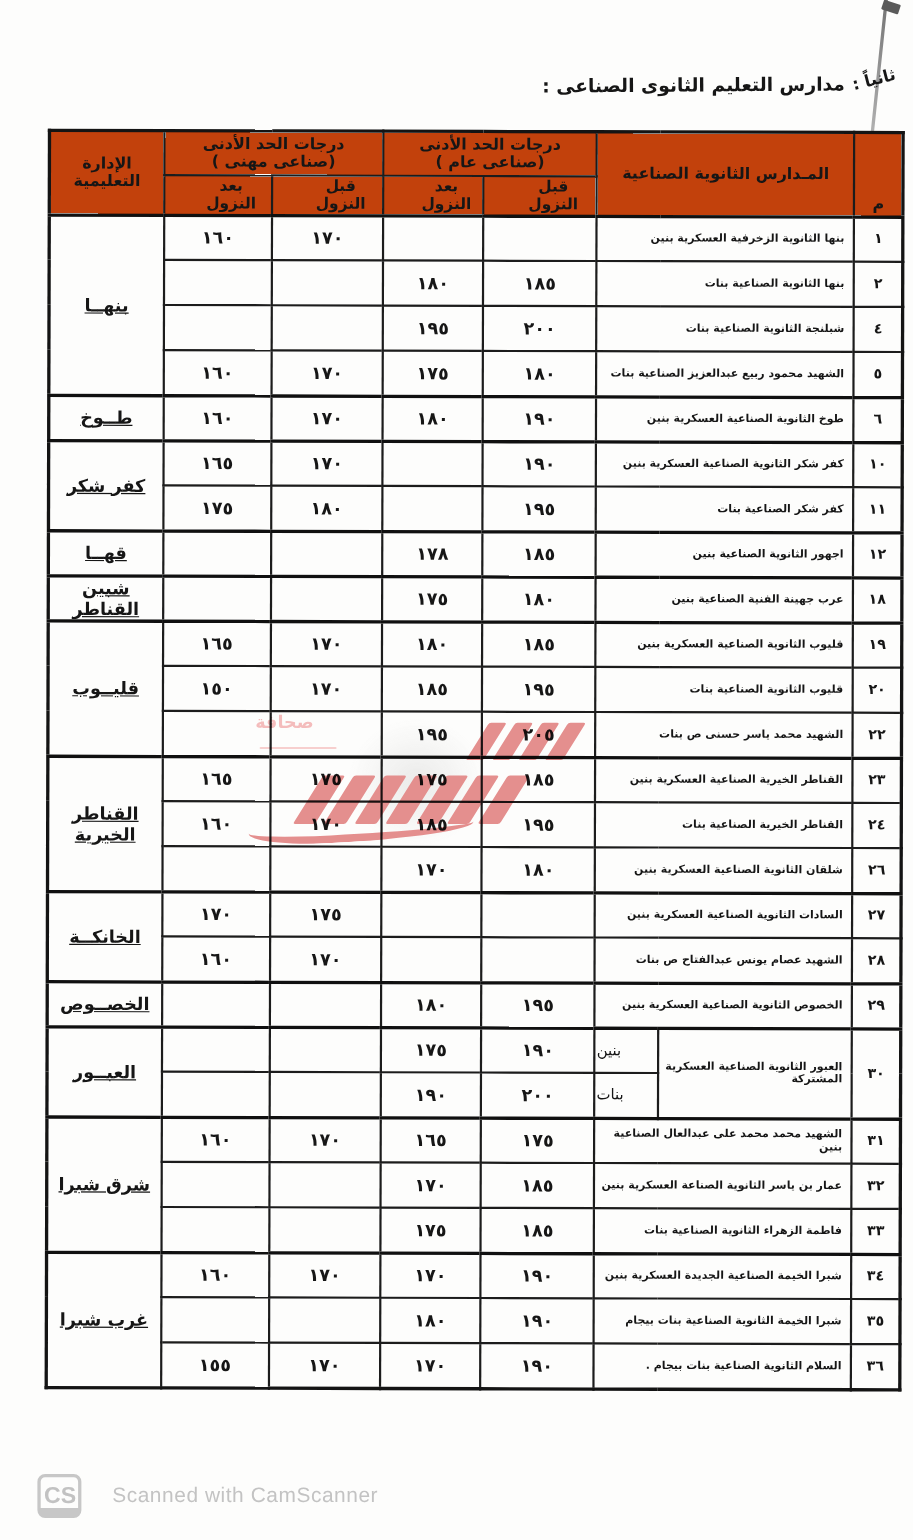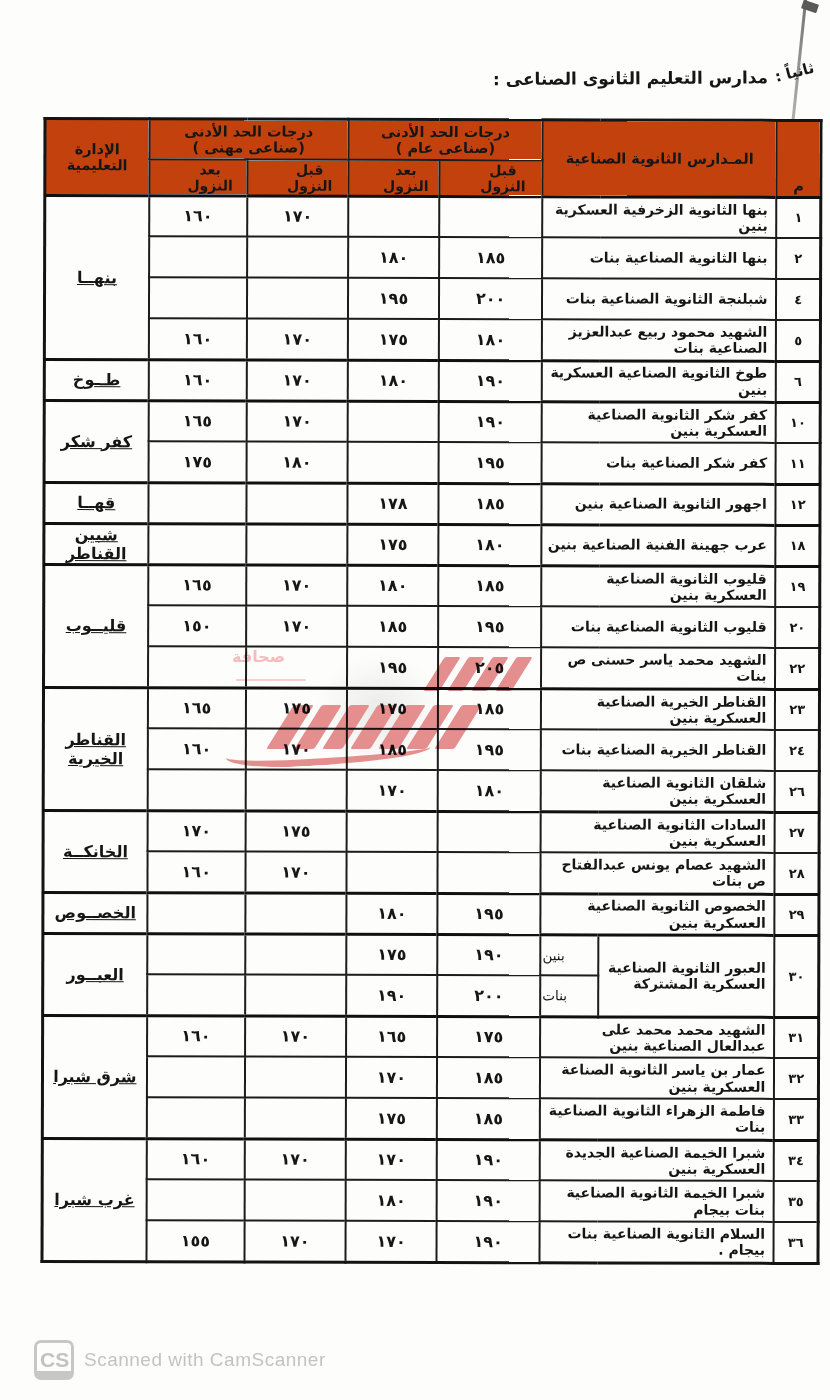--- a/index.html
+++ b/index.html
@@ -38,21 +38,21 @@
   }
   th, td { border:2px solid #1c1c1c; overflow:hidden; }
   thead th { font-weight:bold; background:#c2410c; }
   thead tr.main-h th { height:40px; font-size:14.5px; padding:2px 4px; }
   thead tr.sub-h th { height:34px; font-size:14px;padding-left:25px; }
   thead { border-bottom:3px solid #141414; }
   .num-h { font-size:13px; vertical-align:bottom; padding-bottom:4px; }
 
   tbody td { height:41px; }
   td.num { text-align:center; font-size:13px; font-weight:bold; }
-  td.school { text-align:right; padding:2px 8px 2px 2px; font-size:14px; font-weight:bold; line-height:1.15;border-radius:10px; }
+  td.school { text-align:right; padding:2px 8px 2px 2px; font-size:10px; font-weight:bold; line-height:1.15;border-radius:10px; }
   td.gender { text-align:left; font-size:13.5px; font-weight:normal; }
   td.val { text-align:center; font-size:16px; font-weight:bold; letter-spacing:1px; }
   td.admin { text-align:center; font-size:16px; font-weight:bold; padding:0 2px;text-decoration:underline; }
   tr.group-start td { border-top:3px solid #101010; }
 
   
   .watermark {
     position:absolute; top:643px; left:226px; width:345px; height:138px;
     opacity:.58; mix-blend-mode:multiply; pointer-events:none; direction:rtl;
   }
@@ -70,21 +70,21 @@
   .wm-stripes.a span { width:16px; height:34px; }
   .wm-stripes.b { left:46px; top:62px; }
   .wm-stripes.b span { width:20px; height:44px; }
   .wm-swoosh {
     position:absolute; left:0px; top:108px; width:205px; height:14px;
     border-bottom:7px solid #d43f3f; border-radius:0 0 70% 40% / 0 0 100% 100%;
     transform:rotate(-3deg);
   }
 
   
-  .footer { position:absolute; left:34px; bottom:20px; display:flex; align-items:center; gap:10px; direction:ltr; }
+  .footer { position:absolute; left:34px; bottom:20px; display:flex; align-items:center; gap:28px; direction:ltr; }
   .cs-logo {
     width:40px; height:40px; border:3px solid #c7c7c7; border-radius:7px; position:relative;
     display:flex; align-items:center; justify-content:flex-start; padding-left:3px;
     color:#c2c2c2; font-weight:bold; font-size:21px; font-family:"Liberation Sans", sans-serif;
   }
   .cs-logo::after {
     content:""; position:absolute; left:-1px; right:-1px; bottom:-2px; height:8px;
     background:#c7c7c7; border-radius:0 0 4px 4px;
   }
   .footer-text {

